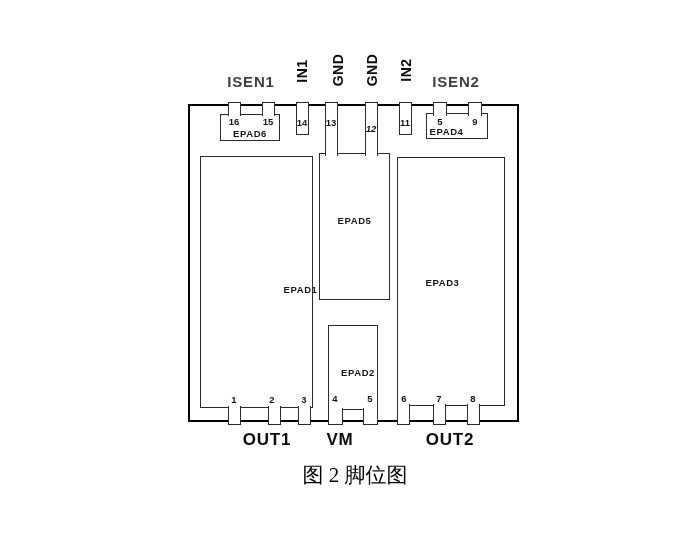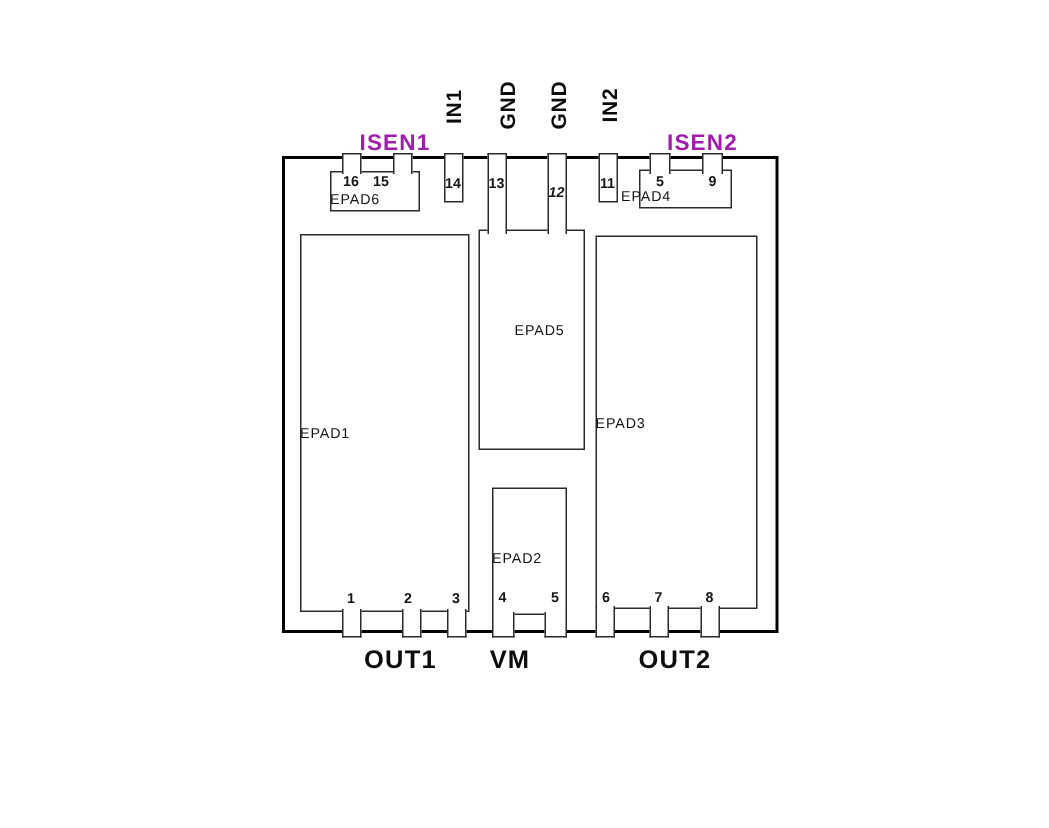--- a/index.html
+++ b/index.html
@@ -60,38 +60,38 @@
     font-size: 9.5px;
     font-weight: bold;
     text-align: center;
     line-height: 10px;
     z-index: 5;
     color: #141414;
   }
   .epad-label {
     position: absolute;
     font-size: 9.5px;
-    font-weight: normal;
+    font-weight: bold;
     letter-spacing: 0.6px;
-    text-align: left;
+    text-align: center;
     line-height: 11px;
     z-index: 5;
     color: #141414;
   }
   .top-label {
     position: absolute;
-    top: 88px;
+    top: 74px;
     height: 16px;
     font-size: 15px;
     font-weight: bold;
     letter-spacing: 0.8px;
-    text-align: right;
+    text-align: center;
     line-height: 16px;
     z-index: 5;
-    color: #a21caf;
+    color: #404040;
   }
   .v-label {
     position: absolute;
     width: 44px; height: 16px;
     transform: rotate(-90deg);
     transform-origin: center;
     font-size: 14px;
     font-weight: bold;
     letter-spacing: 0.5px;
     text-align: center;
@@ -152,49 +152,50 @@
   <div class="tab-bottom" style="left:228px; top:406px; width:13px; height:19px;"></div>
   <div class="tab-bottom" style="left:268px; top:406px; width:13px; height:19px;"></div>
   <div class="tab-bottom" style="left:298px; top:406px; width:13px; height:19px;"></div>
   <div class="tab-bottom" style="left:328px; top:408px; width:15px; height:17px;"></div>
   <div class="tab-bottom" style="left:363px; top:408px; width:15px; height:17px;"></div>
   <div class="tab-bottom" style="left:397px; top:404px; width:13px; height:21px;"></div>
   <div class="tab-bottom" style="left:433px; top:404px; width:13px; height:21px;"></div>
   <div class="tab-bottom" style="left:467px; top:404px; width:13px; height:21px;"></div>
 
   <div class="pin-num" style="left:224px; top:117px;">16</div>
-  <div class="pin-num" style="left:244px; top:117px;">15</div>
+  <div class="pin-num" style="left:258px; top:117px;">15</div>
   <div class="pin-num" style="left:292px; top:118px;">14</div>
   <div class="pin-num" style="left:321px; top:118px;">13</div>
   <div class="pin-num" style="left:361px; top:124px;font-style:italic;">12</div>
   <div class="pin-num" style="left:395px; top:118px;">11</div>
   <div class="pin-num" style="left:430px; top:117px;">5</div>
   <div class="pin-num" style="left:465px; top:117px;">9</div>
 
   <div class="pin-num" style="left:224px; top:395px;">1</div>
   <div class="pin-num" style="left:262px; top:395px;">2</div>
   <div class="pin-num" style="left:294px; top:395px;">3</div>
   <div class="pin-num" style="left:325px; top:394px;">4</div>
   <div class="pin-num" style="left:360px; top:394px;">5</div>
   <div class="pin-num" style="left:394px; top:394px;">6</div>
   <div class="pin-num" style="left:429px; top:394px;">7</div>
   <div class="pin-num" style="left:463px; top:394px;">8</div>
 
-  <div class="epad-label" style="left:200px; top:284px; width:113px;">EPAD1</div>
+  <div class="epad-label" style="left:200px; top:284px; width:113px;padding-left:44px;">EPAD1</div>
   <div class="epad-label" style="left:328px; top:367px; width:60px;">EPAD2</div>
   <div class="epad-label" style="left:397px; top:277px; width:91px;">EPAD3</div>
-  <div class="epad-label" style="left:414px; top:126px; width:45px;">EPAD4</div>
-  <div class="epad-label" style="left:319px; top:215px; width:71px;padding-left:24px;">EPAD5</div>
+  <div class="epad-label" style="left:424px; top:126px; width:45px;">EPAD4</div>
+  <div class="epad-label" style="left:319px; top:215px; width:71px;">EPAD5</div>
   <div class="epad-label" style="left:220px; top:128px; width:60px;">EPAD6</div>
 
   <div class="top-label" style="left:215px; width:72px;">ISEN1</div>
   <div class="v-label" style="left:280px; top:63px;">IN1</div>
   <div class="v-label" style="left:316px; top:62px;">GND</div>
   <div class="v-label" style="left:350px; top:62px;">GND</div>
   <div class="v-label" style="left:384px; top:62px;">IN2</div>
   <div class="top-label" style="left:420px; width:72px;">ISEN2</div>
 
   <div class="bottom-label" style="left:227px; width:80px;">OUT1</div>
   <div class="bottom-label" style="left:310px; width:60px;">VM</div>
   <div class="bottom-label" style="left:410px; width:80px;">OUT2</div>
 
+  <div class="figure-caption">图 2 脚位图</div>
 
 </div>
 
 </body></html>

